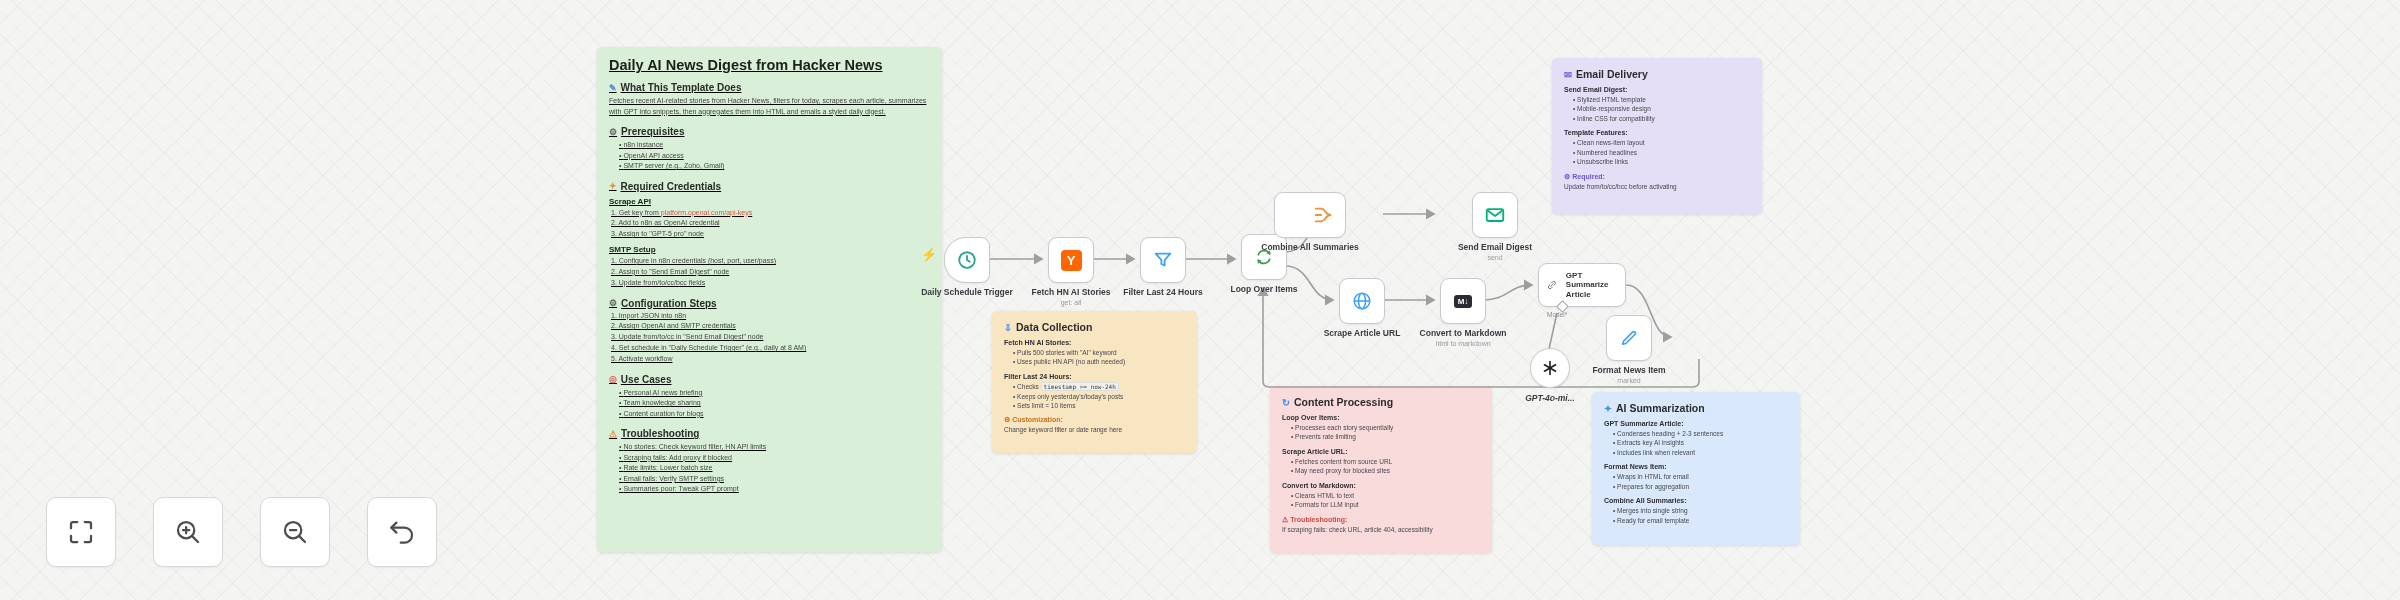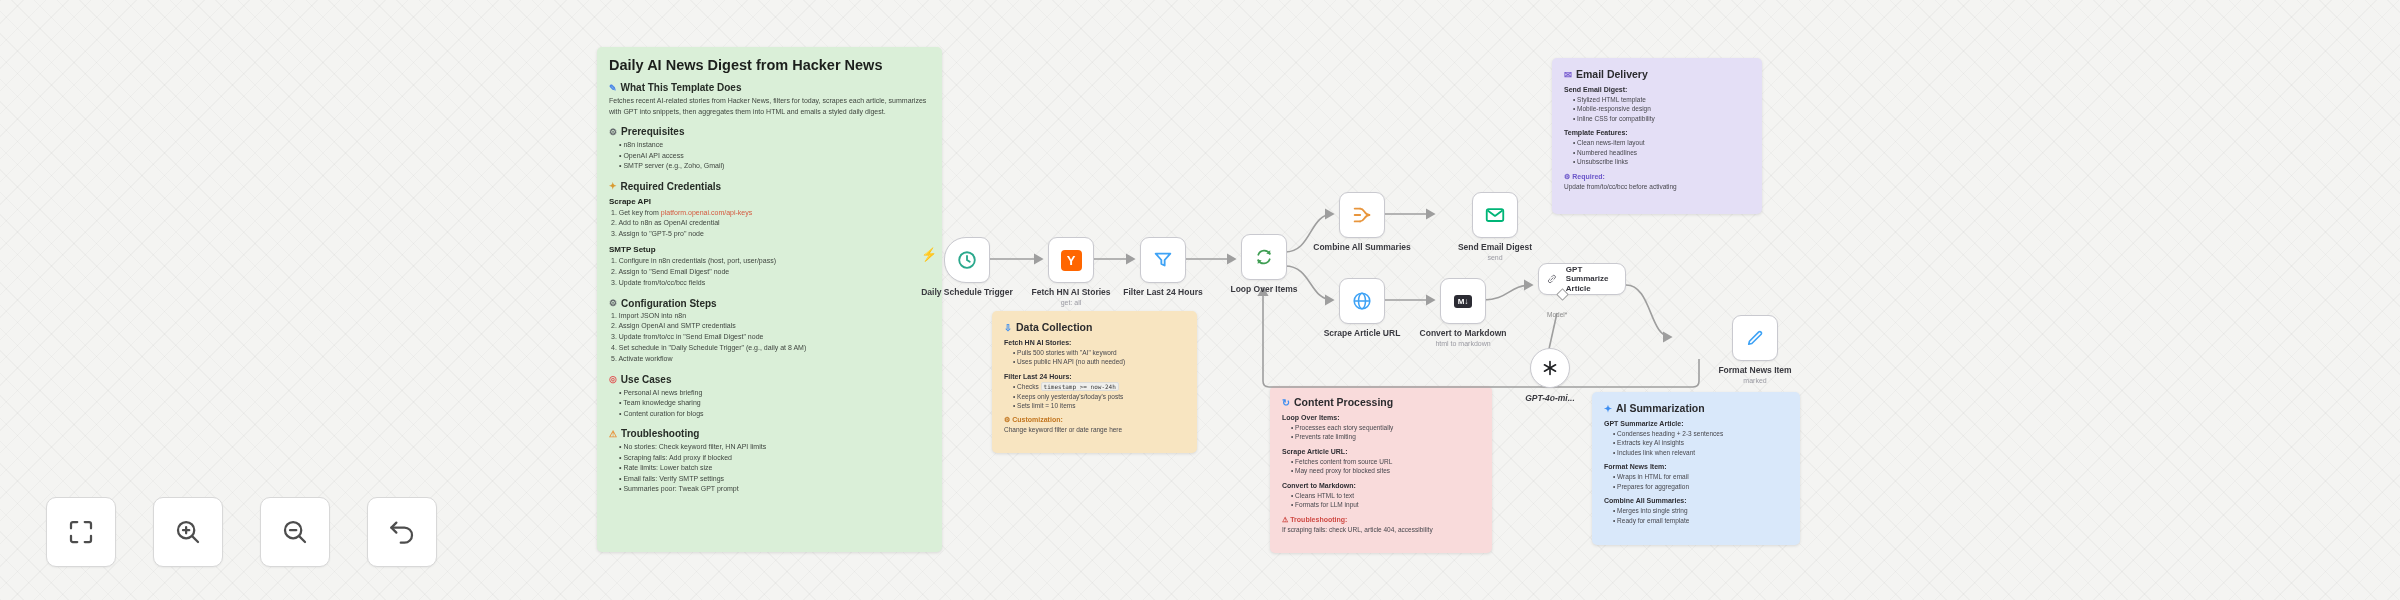--- a/index.html
+++ b/index.html
@@ -8,21 +8,21 @@
     background:
       repeating-linear-gradient(45deg, rgba(120,120,120,.055) 0 1px, transparent 1px 16px),
       repeating-linear-gradient(135deg, rgba(120,120,120,.055) 0 1px, transparent 1px 16px),
       #f4f4f2;
     font-family:"Liberation Sans",sans-serif;
   }
 
   
   .sticky{position:absolute;border-radius:5px;box-shadow:0 1px 3px rgba(60,60,60,.14);
     padding:10px 12px;box-sizing:border-box;z-index:1;}
-  .note-green {left:597px;top:47px;width:345px;height:505px;background:#daefd8;}
+  .note-green {left:597px;top:47px;width:345px;height:505px;background:#daefd8;text-decoration:underline;}
   .note-orange{left:992px;top:311px;width:205px;height:142px;background:#f8e5c1;}
   .note-red   {left:1270px;top:386px;width:222px;height:167px;background:#f9dbdb;}
   .note-purple{left:1552px;top:58px;width:210px;height:156px;background:#e4dff6;}
   .note-blue  {left:1592px;top:392px;width:208px;height:153px;background:#d9e8fa;}
 
   .note-green h1{margin:0 0 6px;font-size:14.5px;color:#1c1f1c;}
   .sec{margin-top:9px;}
   .sec-h{font-size:10px;font-weight:bold;color:#262b26;display:flex;align-items:center;gap:4px;}
   .sec-h .ic{font-size:9px;}
   .para{margin:3px 0 0;font-size:7px;line-height:1.5;color:#3e443e;}
@@ -50,37 +50,37 @@
   .c-orange{color:#c2751f;} .c-purple{color:#6a55c9;} .c-red{color:#cf4a44;}
 
   
   .wires{position:absolute;left:0;top:0;z-index:2;pointer-events:none;}
 
   
   .node{position:absolute;width:44px;height:44px;background:#fff;border:1.6px solid #c9c9cf;border-radius:9px;
     display:flex;align-items:center;justify-content:center;z-index:3;box-shadow:0 1px 2px rgba(0,0,0,.06);cursor:pointer;}
   .node.trigger{border-radius:22px 9px 9px 22px;justify-content:center;}
   .node.circle{width:38px;height:38px;border-radius:50%;}
-  .node.wide{width:88px;height:32px;gap:8px;padding:0 7px;box-sizing:border-box;justify-content:flex-start;}
+  .node.wide{width:88px;height:44px;gap:8px;padding:0 7px;box-sizing:border-box;justify-content:flex-start;}
   .node .label{position:absolute;top:49px;left:50%;transform:translateX(-50%);width:140px;text-align:center;
     font-size:8.5px;font-weight:bold;color:#3a3a40;line-height:1.25;}
   .node.circle .label{top:44px;width:90px;}
   .node .sub{display:block;font-weight:normal;font-size:7px;color:#9a9aa2;margin-top:1px;}
   .wtitle{font-size:8px;font-weight:bold;color:#33333a;line-height:1.15;text-align:left;}
   .hn-badge{width:21px;height:21px;background:#ff6600;border-radius:4px;color:#fff;font-weight:bold;font-size:13px;
     display:flex;align-items:center;justify-content:center;}
   .md-badge{background:#2b2b33;color:#fff;font-size:8px;font-weight:bold;border-radius:3px;padding:2px 4px;}
   .port-diamond{position:absolute;bottom:-5px;left:19px;width:7px;height:7px;background:#fff;border:1px solid #9e9e9e;transform:rotate(45deg);}
   .port-label{position:absolute;top:47px;left:8px;font-size:6.5px;color:#8a8a8a;font-weight:normal;}
   .lightning{position:absolute;left:921px;top:247px;font-size:13px;color:#e0432e;z-index:3;}
 
   .n-schedule{left:944px;top:237px;} .n-fetch{left:1048px;top:237px;} .n-filter{left:1140px;top:237px;}
-  .n-loop{left:1241px;top:234px;} .n-combine{left:1339px;top:192px;} .n-email{left:1472px;top:192px;}
+  .n-loop{left:1241px;top:234px;} .n-combine{left:1274px;top:192px;padding-left:26px;} .n-email{left:1472px;top:192px;}
   .n-scrape{left:1339px;top:278px;} .n-convert{left:1440px;top:278px;} .n-gpt{left:1538px;top:263px;}
-  .n-model{left:1530px;top:348px;font-style:italic;} .n-format{left:1732px;top:315px;}
+  .n-model{left:1530px;top:348px;font-style:italic;} .n-format{left:1606px;top:315px;}
 
   
   .ctrl{position:absolute;top:497px;width:68px;height:68px;background:#fff;border:1px solid #d8d8d8;border-radius:10px;
     display:flex;align-items:center;justify-content:center;z-index:5;box-shadow:0 1px 2px rgba(0,0,0,.05);cursor:pointer;}
   .ctrl-1{left:46px;} .ctrl-2{left:153px;} .ctrl-3{left:260px;} .ctrl-4{left:367px;}
 </style>
 </head>
 <body>
 
 <div class="canvas">

